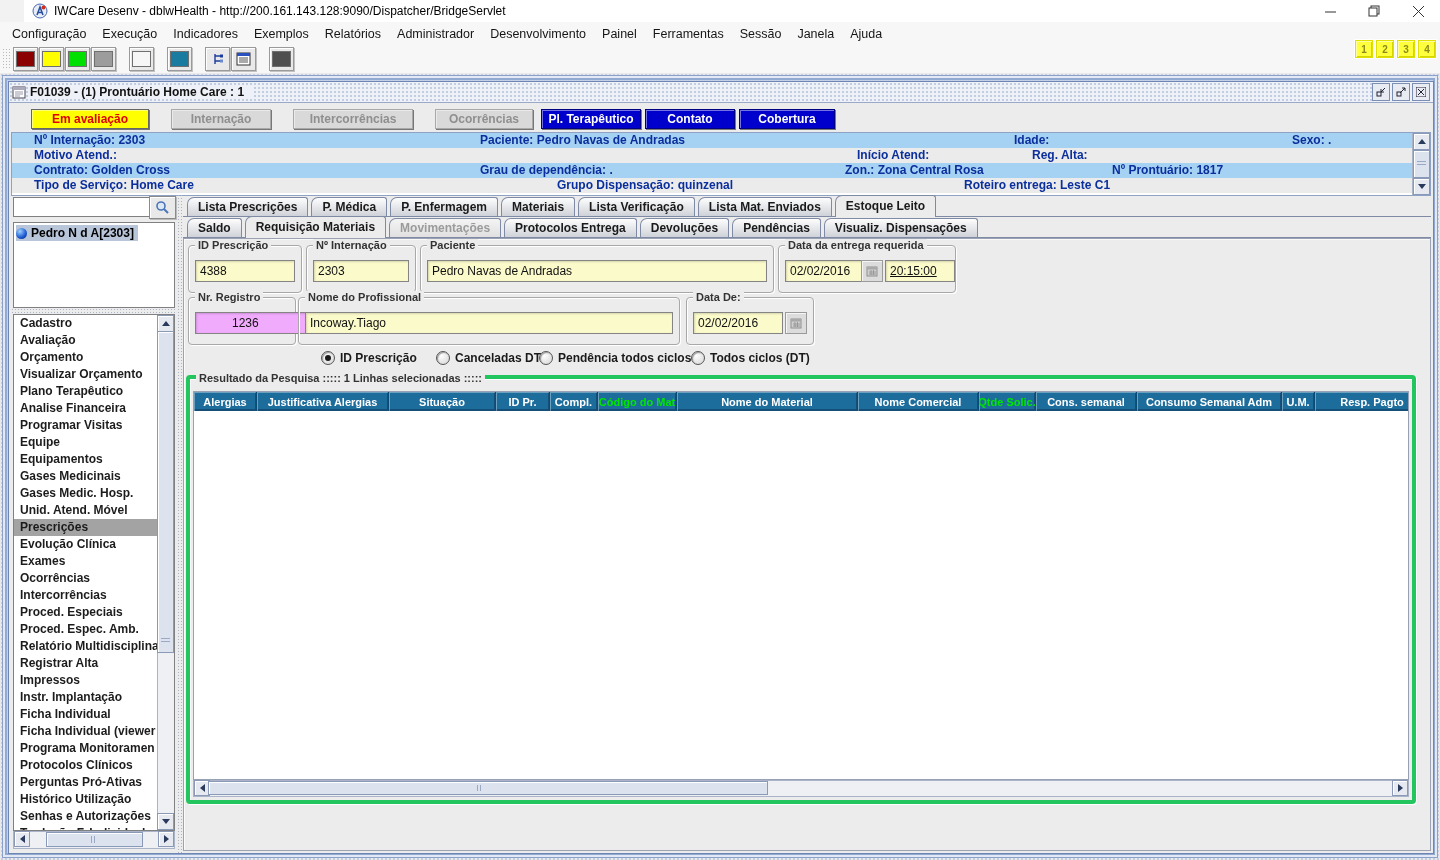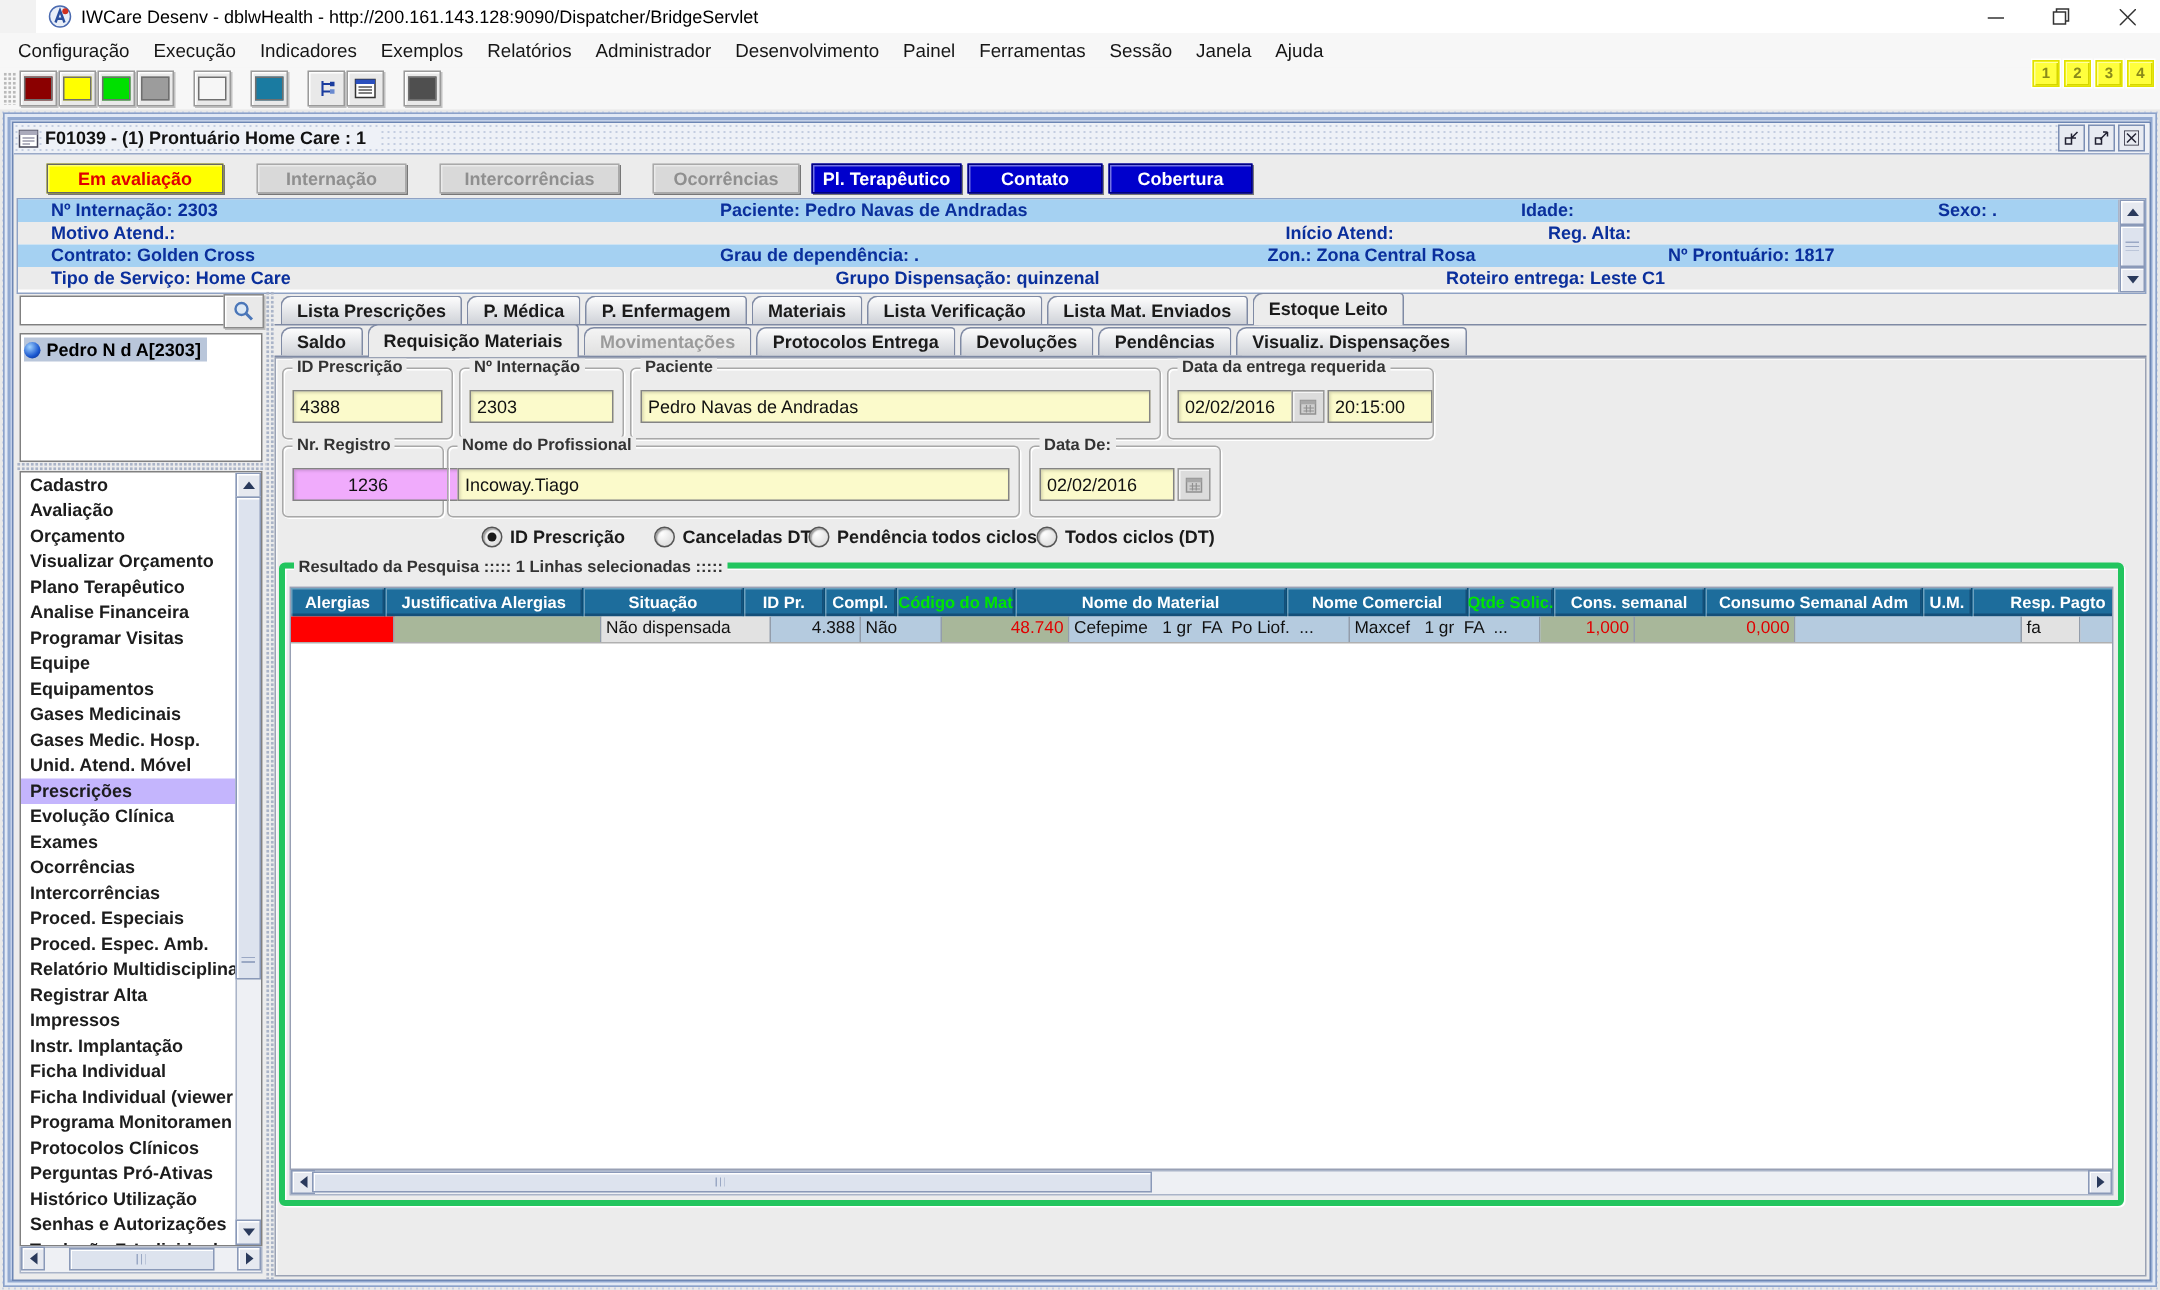--- a/index.html
+++ b/index.html
@@ -81,21 +81,21 @@
             display:flex;align-items:center;justify-content:center;}
   .pbox{position:absolute;left:2px;top:28px;right:2px;height:84px;background:#fff;border:1px solid #808080;}
   .plist-item{display:flex;align-items:center;gap:4px;height:16px;margin:2px 0 0 2px;font-size:12px;font-weight:bold;color:#000000;}
   .plist-item.sel{background:#b9c6da;width:max-content;padding-right:4px;}
   .sphere{width:11px;height:11px;border-radius:50%;background:radial-gradient(circle at 35% 30%,#9fd2ff,#1a57d0 60%,#06247c);}
   .split-h{position:absolute;left:0;right:0;top:114px;height:6px;
            background-image:radial-gradient(#aab4c8 1px,transparent 1px);background-size:3px 3px;}
   .menulist{position:absolute;left:2px;right:2px;top:120px;bottom:20px;background:#fff;border:1px solid #808080;overflow:hidden;}
   .mitems{position:absolute;left:0;top:0;right:16px;bottom:0;overflow:hidden;}
   .mitem{height:17px;line-height:17px;padding-left:6px;font-size:12px;font-weight:bold;color:#1c1c1c;white-space:nowrap;overflow:hidden;}
-  .mitem.sel{background:#c4b5fd;}
+  .mitem.sel{background:#a3a3a3;}
   .mvscroll{position:absolute;right:0;top:0;bottom:0;width:16px;background:#eef0f4;border-left:1px solid #aab4c8;}
   .shscroll{position:absolute;left:2px;right:2px;bottom:2px;height:16px;background:#eef0f4;border:1px solid #aab4c8;}
   .split-v{position:absolute;left:168px;top:0;bottom:0;width:6px;
            background-image:radial-gradient(#aab4c8 1px,transparent 1px);background-size:3px 3px;}
   .content{position:absolute;left:174px;right:2px;top:0;bottom:2px;}
   
   .tabs{position:relative;display:flex;align-items:flex-end;padding-left:4px;border-bottom:1px solid #7f8aa4;height:22px;}
   .tabs2{height:21px;}
   .tab{height:18px;line-height:18px;padding:0 10px;font-weight:bold;font-size:12px;color:#1a1a1a;
        background:linear-gradient(#fdfdfd,#cfd2d8);border:1px solid #7f8aa4;border-bottom:none;
@@ -113,21 +113,21 @@
           background:#fbfacb;border:1px solid #848484;box-shadow:inset 1px 1px 2px rgba(0,0,0,.15);
           padding:0 4px;overflow:hidden;white-space:nowrap;}
   .ffield.white{background:#f0abfc;font-family:inherit;padding-left:36px;}
   input.ffield{padding:0 4px;}
   .calbtn{position:absolute;top:14px;width:20px;height:20px;background:#dcdcdc;border:1px solid #9a9a9a;
           box-shadow:inset 1px 1px 0 #f5f5f5;display:flex;align-items:center;justify-content:center;}
   #fs-idpresc{left:4px;top:6px;width:112px;} #fs-idpresc .ffield{left:6px;right:6px;}
   #fs-intern{left:122px;top:6px;width:108px;} #fs-intern .ffield{left:6px;right:6px;}
   #fs-pac{left:236px;top:6px;width:352px;} #fs-pac .ffield{left:6px;right:6px;}
   #fs-entrega{left:594px;top:6px;width:176px;}
-  #fs-entrega .f-date{left:6px;width:72px;} #fs-entrega .calbtn{left:82px;} #fs-entrega .f-time{left:106px;width:60px;}
+  #fs-entrega .f-date{left:6px;width:72px;} #fs-entrega .calbtn{left:82px;} #fs-entrega .f-time{left:106px;width:60px;text-decoration:underline;}
   #fs-registro{left:4px;top:58px;width:106px;} #fs-registro .ffield{left:6px;width:80px;}
   #fs-prof{left:114px;top:58px;width:380px;} #fs-prof .ffield{left:6px;right:6px;}
   #fs-datade{left:502px;top:58px;width:126px;} #fs-datade .ffield{left:6px;right:30px;} #fs-datade .calbtn{right:6px;}
   #fs-dataate{left:634px;top:58px;width:130px;} #fs-dataate .ffield{left:6px;right:30px;} #fs-dataate .calbtn{right:6px;}
   
   .radiorow{position:absolute;left:0;right:0;top:112px;height:20px;}
   .radio{position:absolute;top:0;display:flex;align-items:center;gap:5px;font-size:12px;font-weight:bold;color:#1a1a1a;white-space:nowrap;}
   .rdot{width:12px;height:12px;border-radius:50%;border:1px solid #555;
         background:radial-gradient(circle at 35% 30%,#fff,#d4d4d4);box-shadow:inset 1px 1px 1px rgba(0,0,0,.35);position:relative;}
   .radio.sel .rdot::after{content:"";position:absolute;left:3px;top:3px;width:6px;height:6px;border-radius:50%;background:#1a1a1a;}
@@ -508,36 +508,20 @@
                     <div class="th c5 green">Código do Mat</div>
                     <div class="th c6">Nome do Material</div>
                     <div class="th c7">Nome Comercial</div>
                     <div class="th c8 green">Qtde Solic.</div>
                     <div class="th c9">Cons. semanal</div>
                     <div class="th c10">Consumo Semanal Adm</div>
                     <div class="th c11">U.M.</div>
                     <div class="th c12">Resp. Pagto</div>
 
                   </div>
-                  <div class="trow">
-                    <div class="td c0 bg-red"></div>
-                    <div class="td c1 bg-olive"></div>
-                    <div class="td c2 bg-gray">Não dispensada</div>
-                    <div class="td c3 bg-blue t-right">4.388</div>
-                    <div class="td c4 bg-blue">Não</div>
-                    <div class="td c5 bg-olive txt-red t-right">48.740</div>
-                    <div class="td c6 bg-blue">Cefepime   1 gr  FA  Po Liof.  ...</div>
-                    <div class="td c7 bg-blue">Maxcef   1 gr  FA  ...</div>
-                    <div class="td c8 bg-olive txt-red t-right">1,000</div>
-                    <div class="td c9 bg-olive txt-red t-right">0,000</div>
-                    <div class="td c10 bg-blue"></div>
-                    <div class="td c11 bg-gray">fa</div>
-                    <div class="td c12 bg-blue"></div>
-
-                  </div>
                 </div>
                 <div class="rhscroll">
                   <div class="sb-btn" style="left:0;top:-1px;width:14px;height:14px">
                       <div class="tri-l"></div>
                     </div>
                   <div class="sb-thumb" style="left:14px;width:46%;top:0;height:12px">
                       <div class="gripmark h" style="left:48%"></div>
                     </div>
                   <div class="sb-btn" style="right:0;top:-1px;width:14px;height:14px">
                       <div class="tri-r"></div>

